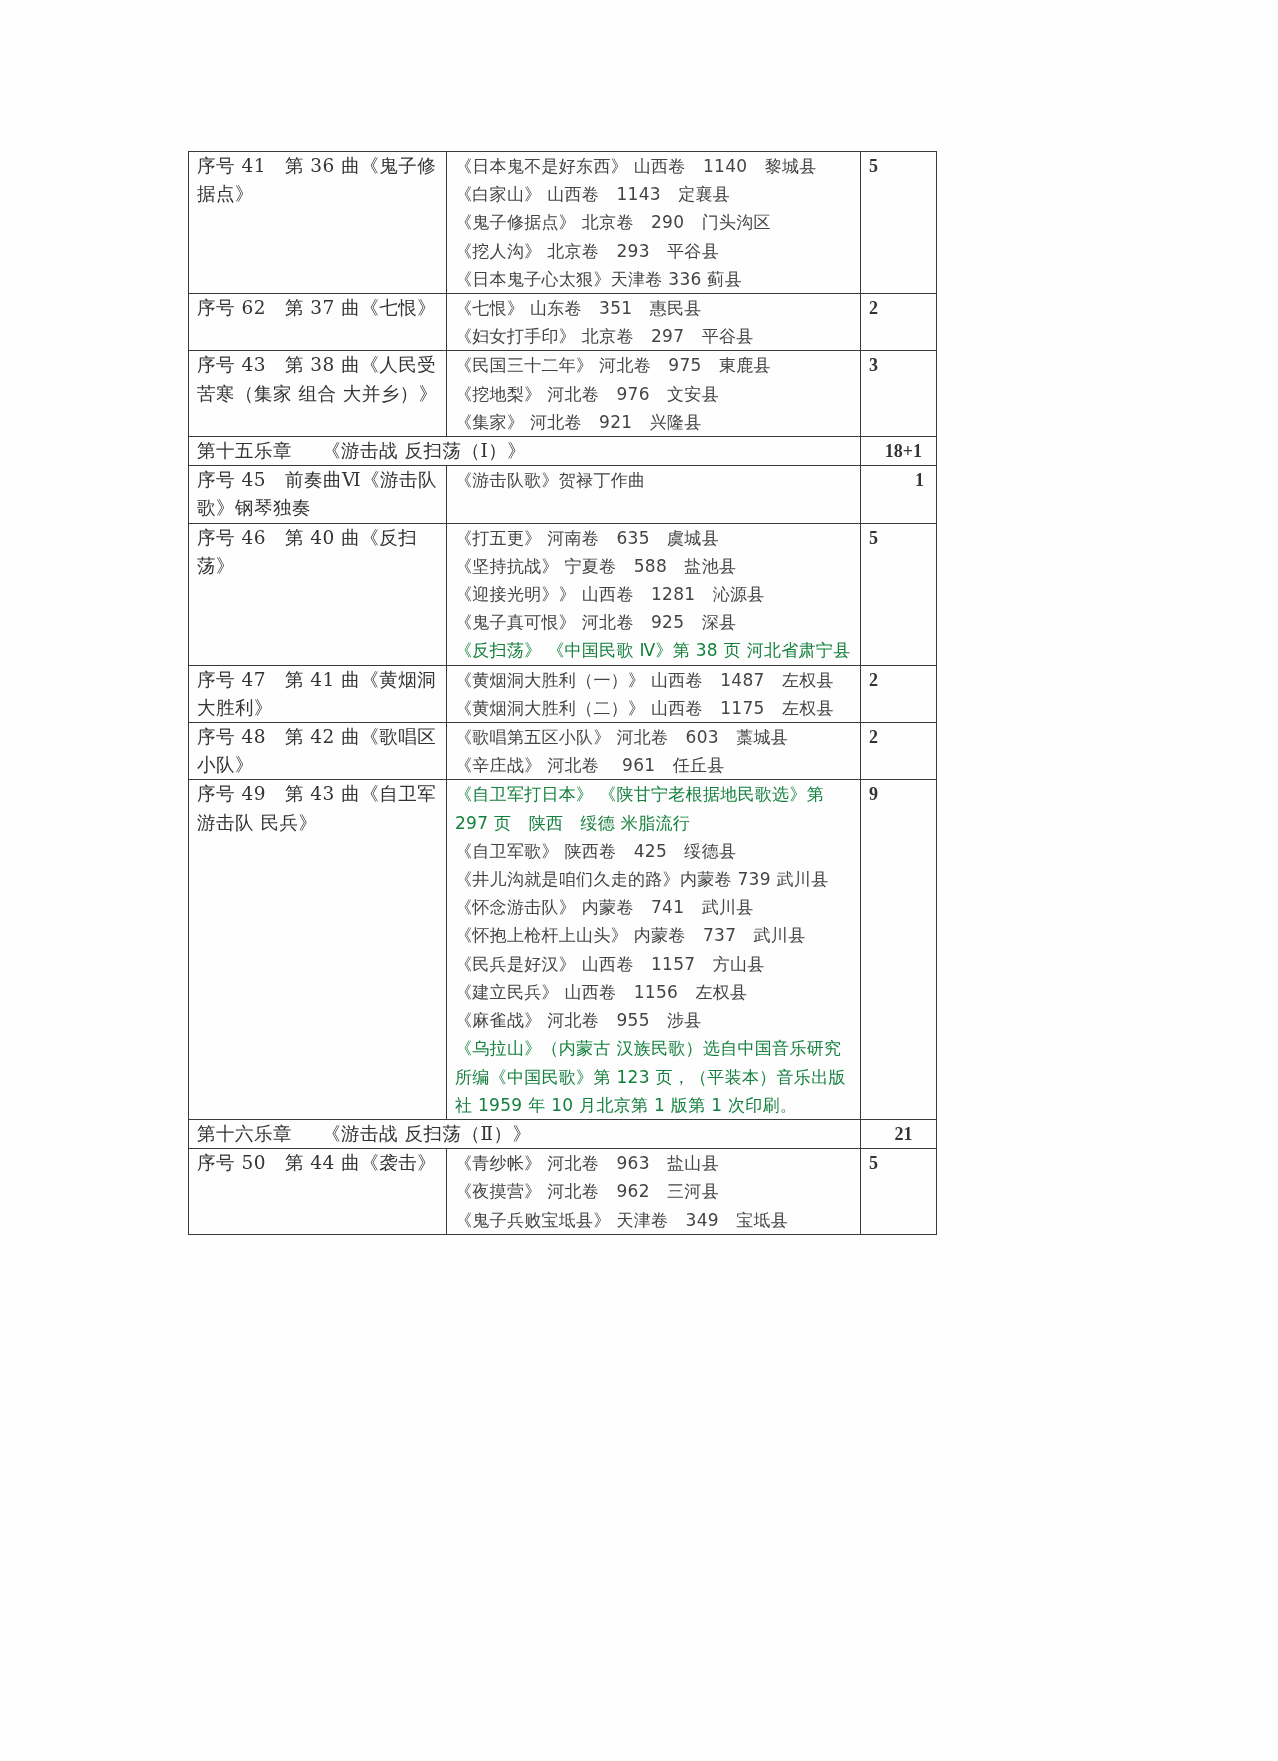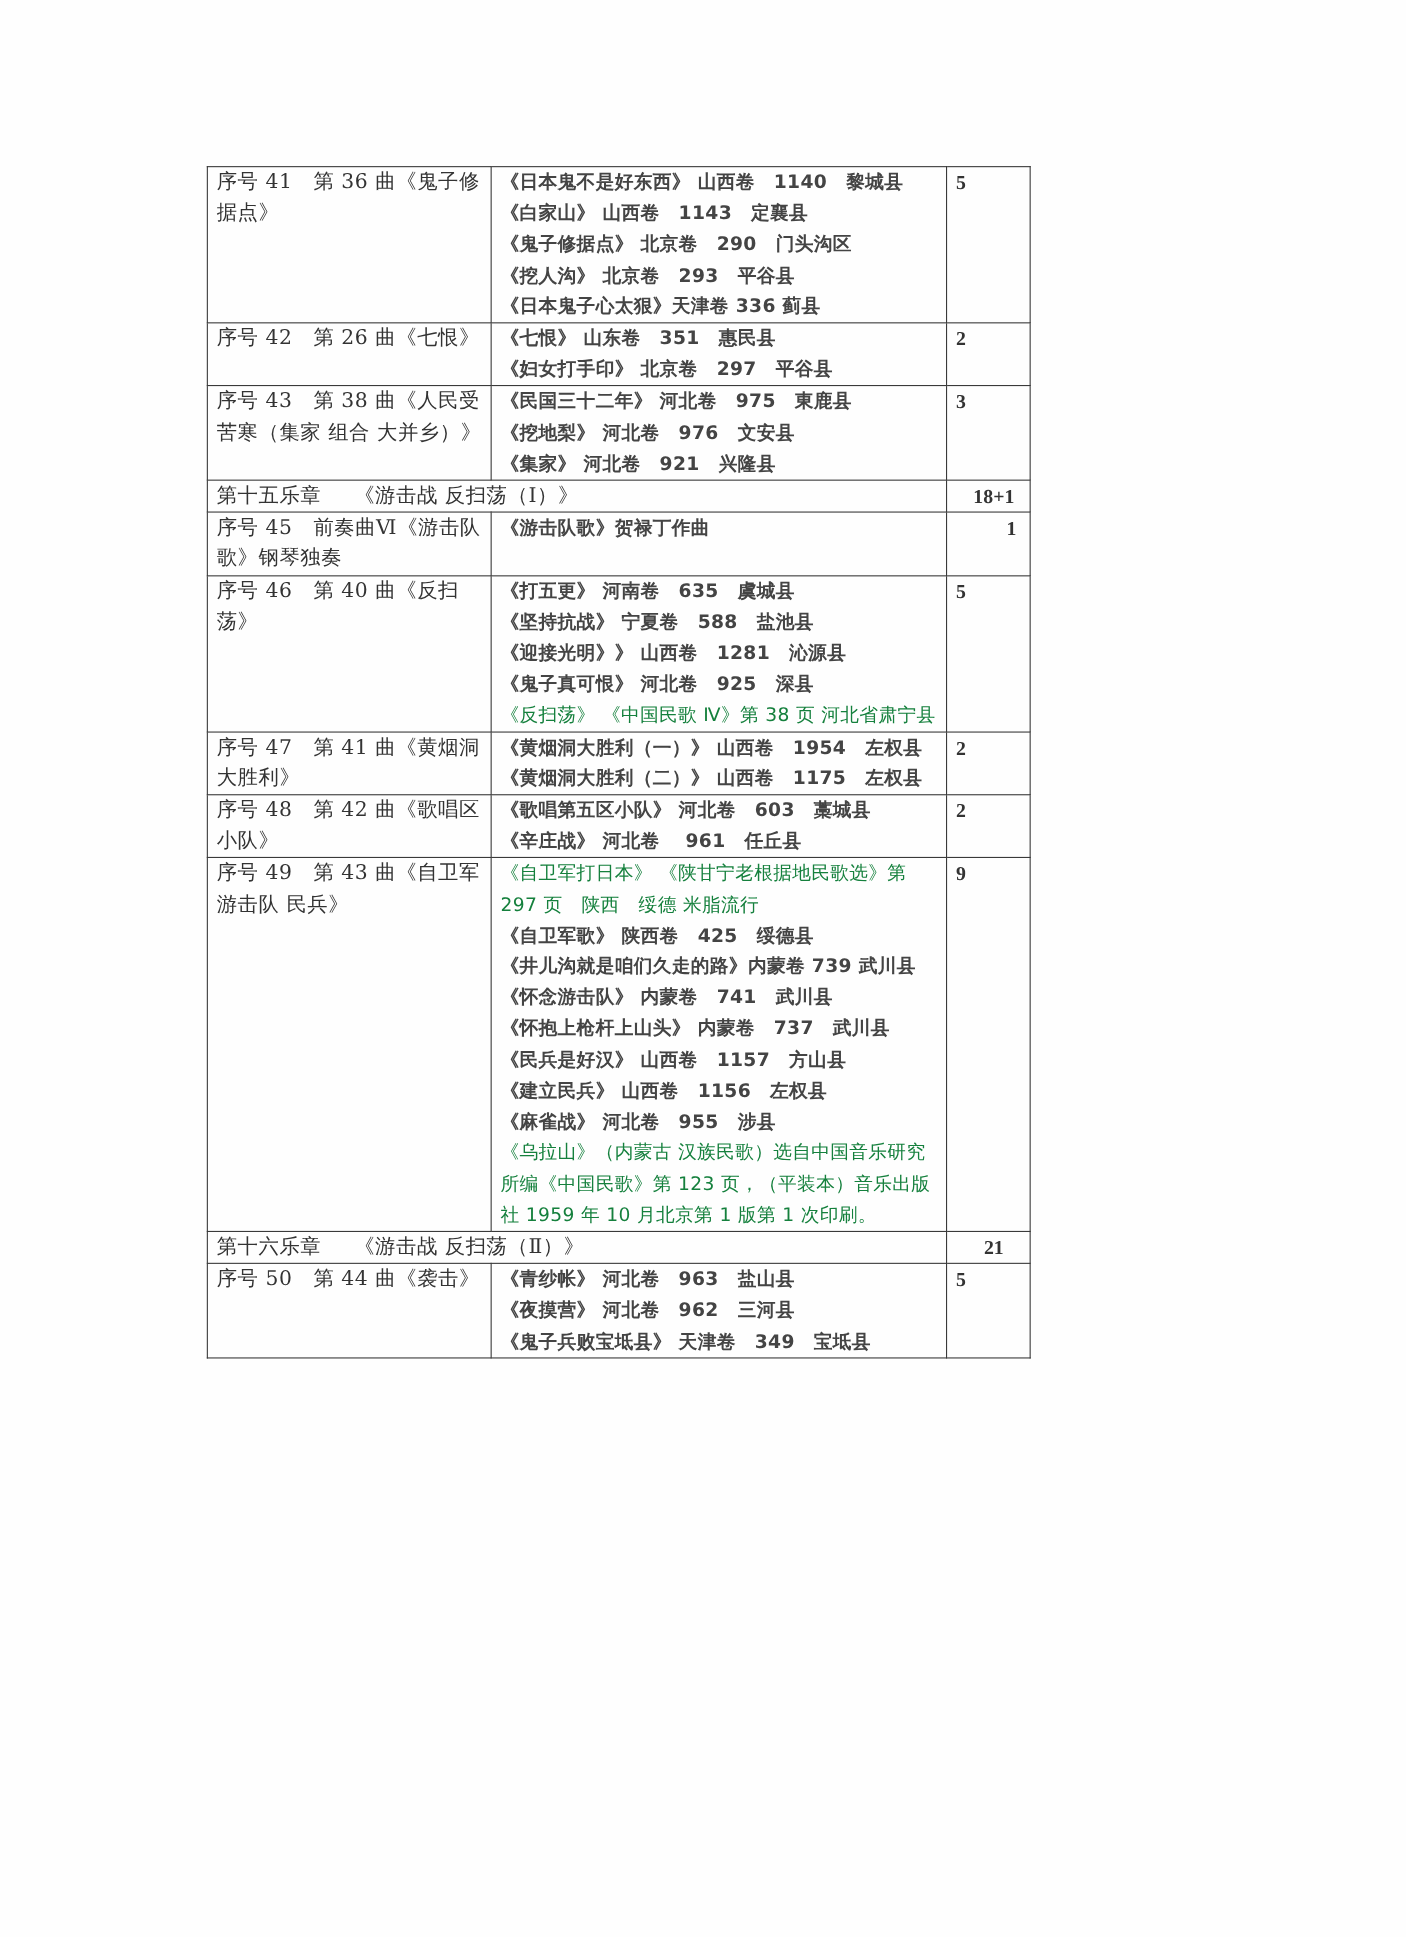--- a/index.html
+++ b/index.html
@@ -34,21 +34,21 @@
     table.doc td {
       border: 1.4px solid #3a3a3a;
       vertical-align: top;
       padding: 0 6px 0 8px;
       color: #333;
     }
     col.c1 { width: 258px; }
     col.c2 { width: 414px; }
     col.c3 { width: 76px; }
     .left-cell { letter-spacing: 0.5px; }
-    .src-line { display: block; white-space: pre; color: #444; font-family: "DejaVu Sans", sans-serif; font-size: 17px; letter-spacing: 0.3px; font-weight: bold; }
+    .src-line { display: block; white-space: pre; color: #444; font-family: "DejaVu Sans", sans-serif; font-size: 17px; letter-spacing: 0.3px; }
     .src-wrap { display: block; white-space: normal; color: #15803d; font-family: "DejaVu Sans", sans-serif; font-size: 17px; letter-spacing: 0.3px; }
     .count {
       font-family: "Liberation Serif", serif;
       font-weight: bold;
       font-size: 18px;
       padding-left: 12px;
     }
     .count.center { text-align: center; padding-left: 16px; }
     .count.right { text-align: right; padding-right: 12px; }
     .chapter-cell {
@@ -75,21 +75,21 @@
           <span class="src-line">《日本鬼不是好东西》 山西卷　1140　黎城县</span>
           <span class="src-line">《白家山》 山西卷　1143　定襄县</span>
           <span class="src-line">《鬼子修据点》 北京卷　290　门头沟区</span>
           <span class="src-line">《挖人沟》 北京卷　293　平谷县</span>
           <span class="src-line">《日本鬼子心太狠》天津卷 336 蓟县</span>
         </td>
         <td class="count">5</td>
       </tr>
 
       <tr>
-        <td class="left-cell">序号 42　第 26 曲《七恨》</td>
+        <td class="left-cell">序号 62　第 37 曲《七恨》</td>
         <td>
           <span class="src-line">《七恨》 山东卷　351　惠民县</span>
           <span class="src-line">《妇女打手印》 北京卷　297　平谷县</span>
         </td>
         <td class="count">2</td>
       </tr>
 
       <tr>
         <td class="left-cell">序号 43　第 38 曲《人民受苦寒（集家 组合 大并乡）》</td>
         <td>
@@ -124,21 +124,21 @@
           <span class="src-line">《迎接光明》》 山西卷　1281　沁源县</span>
           <span class="src-line">《鬼子真可恨》 河北卷　925　深县</span>
           <span class="src-wrap">《反扫荡》 《中国民歌 Ⅳ》第 38 页 河北省肃宁县</span>
         </td>
         <td class="count">5</td>
       </tr>
 
       <tr>
         <td class="left-cell">序号 47　第 41 曲《黄烟洞大胜利》</td>
         <td>
-          <span class="src-line">《黄烟洞大胜利（一）》 山西卷　1954　左权县</span>
+          <span class="src-line">《黄烟洞大胜利（一）》 山西卷　1487　左权县</span>
           <span class="src-line">《黄烟洞大胜利（二）》 山西卷　1175　左权县</span>
         </td>
         <td class="count">2</td>
       </tr>
 
       <tr>
         <td class="left-cell">序号 48　第 42 曲《歌唱区小队》</td>
         <td>
           <span class="src-line">《歌唱第五区小队》 河北卷　603　藁城县</span>
           <span class="src-line">《辛庄战》 河北卷　 961　任丘县</span>

